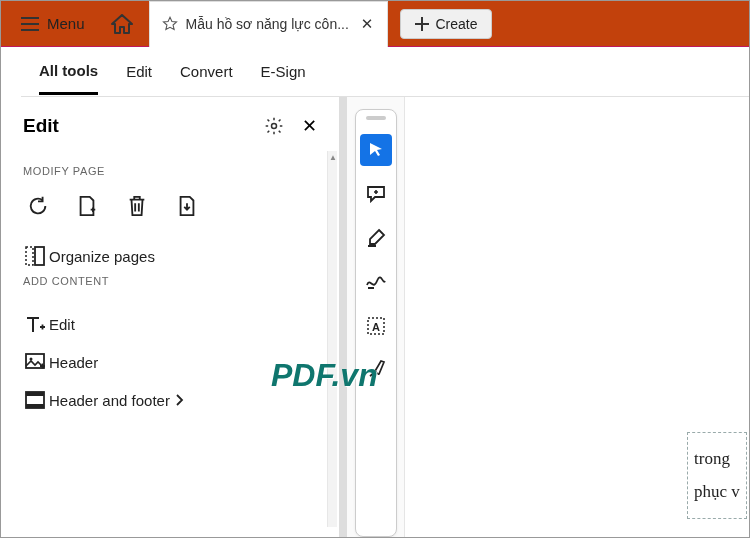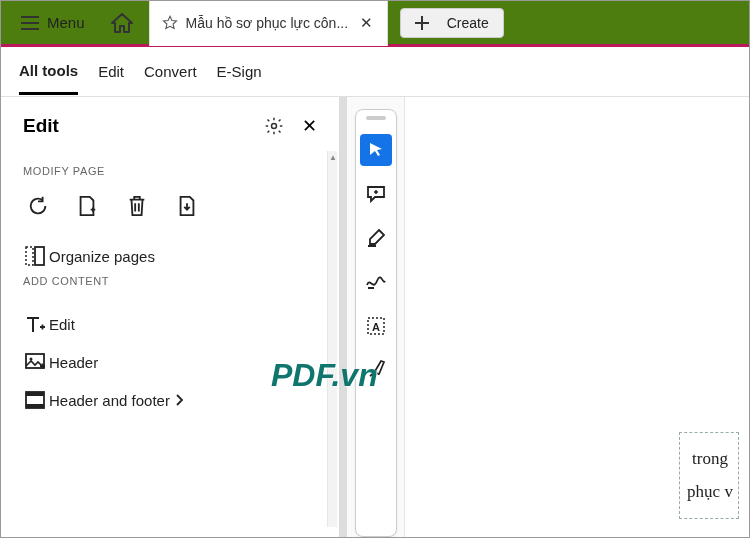--- a/index.html
+++ b/index.html
@@ -1,24 +1,24 @@
 <!DOCTYPE html>
 <html><head>
 <meta charset="utf-8">
 <style>
   * { box-sizing: border-box; margin: 0; padding: 0; }
   body { font-family: -apple-system, BlinkMacSystemFont, "Segoe UI", sans-serif; background: #fff; width: 750px; height: 538px; border: 1px solid #999; overflow: hidden; position: relative; }
-  .titlebar { height: 46px; background: #4d7c0f; display: flex; align-items: center; border-bottom: 3px solid #be185d; padding: 0 8px; }
+  .titlebar { height: 46px; background: #c2410c; display: flex; align-items: center; border-bottom: 1px solid #be185d; padding: 0 8px; }
   .menu-btn { display: flex; align-items: center; gap: 8px; padding: 6px 12px; font-size: 15px; color: #222; cursor: pointer; }
   .home-btn { padding: 6px 10px; cursor: pointer; margin-left: 4px; }
   .tab { display: flex; align-items: center; gap: 8px; background: #fff; height: 46px; padding: 0 14px 0 12px; margin-left: 6px; border-top: 1px solid #ddd; border-left: 1px solid #ddd; border-right: 1px solid #ddd; font-size: 14px; color: #333; cursor: pointer; }
   .tab .star { width: 16px; height: 16px; }
   .tab .close { margin-left: 4px; font-size: 15px; cursor: pointer; }
-  .create-btn { display: flex; align-items: center; gap: 18px; margin-left: 12px; padding: 6px 14px; border: 1px solid #ccc; border-radius: 4px; font-size: 14px; color: #222; background: #f0f0f0; cursor: pointer; }
-  .toolbar { height: 50px; display: flex; align-items: center; gap: 20px; padding: 0 18px; border-bottom: 1px solid #e0e0e0; }
+  .create-btn { display: flex; align-items: center; gap: 6px; margin-left: 12px; padding: 6px 14px; border: 1px solid #ccc; border-radius: 4px; font-size: 14px; color: #222; background: #f0f0f0; cursor: pointer; }
+  .toolbar { height: 50px; display: flex; align-items: center; gap: 28px; padding: 0 18px; border-bottom: 1px solid #e0e0e0; margin-left: 20px; }
   .toolbar-tab { font-size: 15px; color: #222; padding: 13px 0; cursor: pointer; }
   .toolbar-tab.active { border-bottom: 3px solid #000; font-weight: 600; }
   .main { display: flex; height: calc(100% - 96px); }
   .side-panel { width: 338px; position: relative; padding: 18px 22px; background: #fff; }
   .side-header { display: flex; align-items: center; justify-content: space-between; margin-bottom: 28px; }
   .side-title { font-size: 19px; font-weight: 700; }
   .side-icons { display: flex; gap: 18px; align-items: center; }
   .section-label { font-size: 11px; letter-spacing: 0.6px; color: #666; margin-bottom: 18px; }
   .modify-row { display: flex; gap: 28px; margin-bottom: 20px; padding-left: 4px; }
   .modify-row .icon { width: 22px; height: 22px; cursor: pointer; }
@@ -28,21 +28,21 @@
   .scroll-track { position: absolute; right: 2px; top: 54px; bottom: 10px; width: 10px; background: #f3f3f3; border-left: 1px solid #e7e7e7; }
   .scroll-arrow { position: absolute; right: 2px; top: 56px; font-size: 8px; color: #888; }
   .divider-v { width: 8px; background: #ddd; }
   .canvas { flex: 1; background: #fff; position: relative; display: flex; }
   .gutter { width: 58px; background: #fafafa; border-right: 1px solid #e5e5e5; display:flex; justify-content:center; padding-top:12px;}
   .float-toolbox { width: 42px; background: #fff; border: 1px solid #ccc; border-radius: 8px; box-shadow: 0 1px 3px rgba(0,0,0,0.06); padding: 6px 4px; display: flex; flex-direction: column; align-items: center; gap: 12px; }
   .grip { width: 20px; height: 4px; border-radius: 2px; background: #ccc; margin-bottom: 2px; }
   .ft-btn { width: 32px; height: 32px; display: flex; align-items: center; justify-content: center; border-radius: 4px; cursor: pointer; }
   .ft-btn.active { background: #1473e6; }
   .watermark { position: absolute; left: 270px; top: 356px; font-size: 32px; font-weight: 800; color: #0f766e; font-style: italic; text-shadow: 1px 1px 0 #fff; pointer-events: none; }
-  .doc-snippet { position: absolute; right: 10px; bottom: 18px; width: 60px; border: 1px dashed #9aa; padding: 10px 4px 10px 6px; font-size: 17px; color: #222; line-height: 1.9; font-family: Georgia, serif; background:#fff;text-align:center; }
+  .doc-snippet { position: absolute; right: 2px; bottom: 18px; width: 60px; border: 1px dashed #9aa; padding: 10px 4px 10px 6px; font-size: 17px; color: #222; line-height: 1.9; font-family: Georgia, serif; background:#fff; }
   svg { display: block; }
 </style>
 </head>
 <body>
 
 <div class="titlebar">
   <div class="menu-btn">
     <svg width="18" height="14" viewBox="0 0 18 14">
         <path d="M0 1h18M0 7h18M0 13h18" stroke="#333" stroke-width="2"></path>
       </svg>
@@ -50,21 +50,21 @@
   </div>
   <div class="home-btn">
     <svg width="22" height="20" viewBox="0 0 22 20">
         <path d="M11 1 L21 10 H18 V19 H13 V13 H9 V19 H4 V10 H1 Z" fill="none" stroke="#333" stroke-width="2" stroke-linejoin="round"></path>
       </svg>
   </div>
   <div class="tab">
     <svg class="star" width="16" height="16" viewBox="0 0 24 24">
         <path d="M12 2l2.9 6.3 6.9.6-5.2 4.6 1.6 6.8L12 16.9l-6.2 3.4 1.6-6.8L2.2 8.9l6.9-.6z" fill="none" stroke="#555" stroke-width="1.6"></path>
       </svg>
-    <span>Mẫu hồ sơ phục lực côn...</span>
+    <span>Mẫu hồ sơ năng lực côn...</span>
     <span class="close">✕</span>
   </div>
   <div class="create-btn">
     <svg width="14" height="14" viewBox="0 0 14 14">
         <path d="M7 0v14M0 7h14" stroke="#333" stroke-width="2"></path>
       </svg>
     <span>Create</span>
   </div>
 </div>
 

